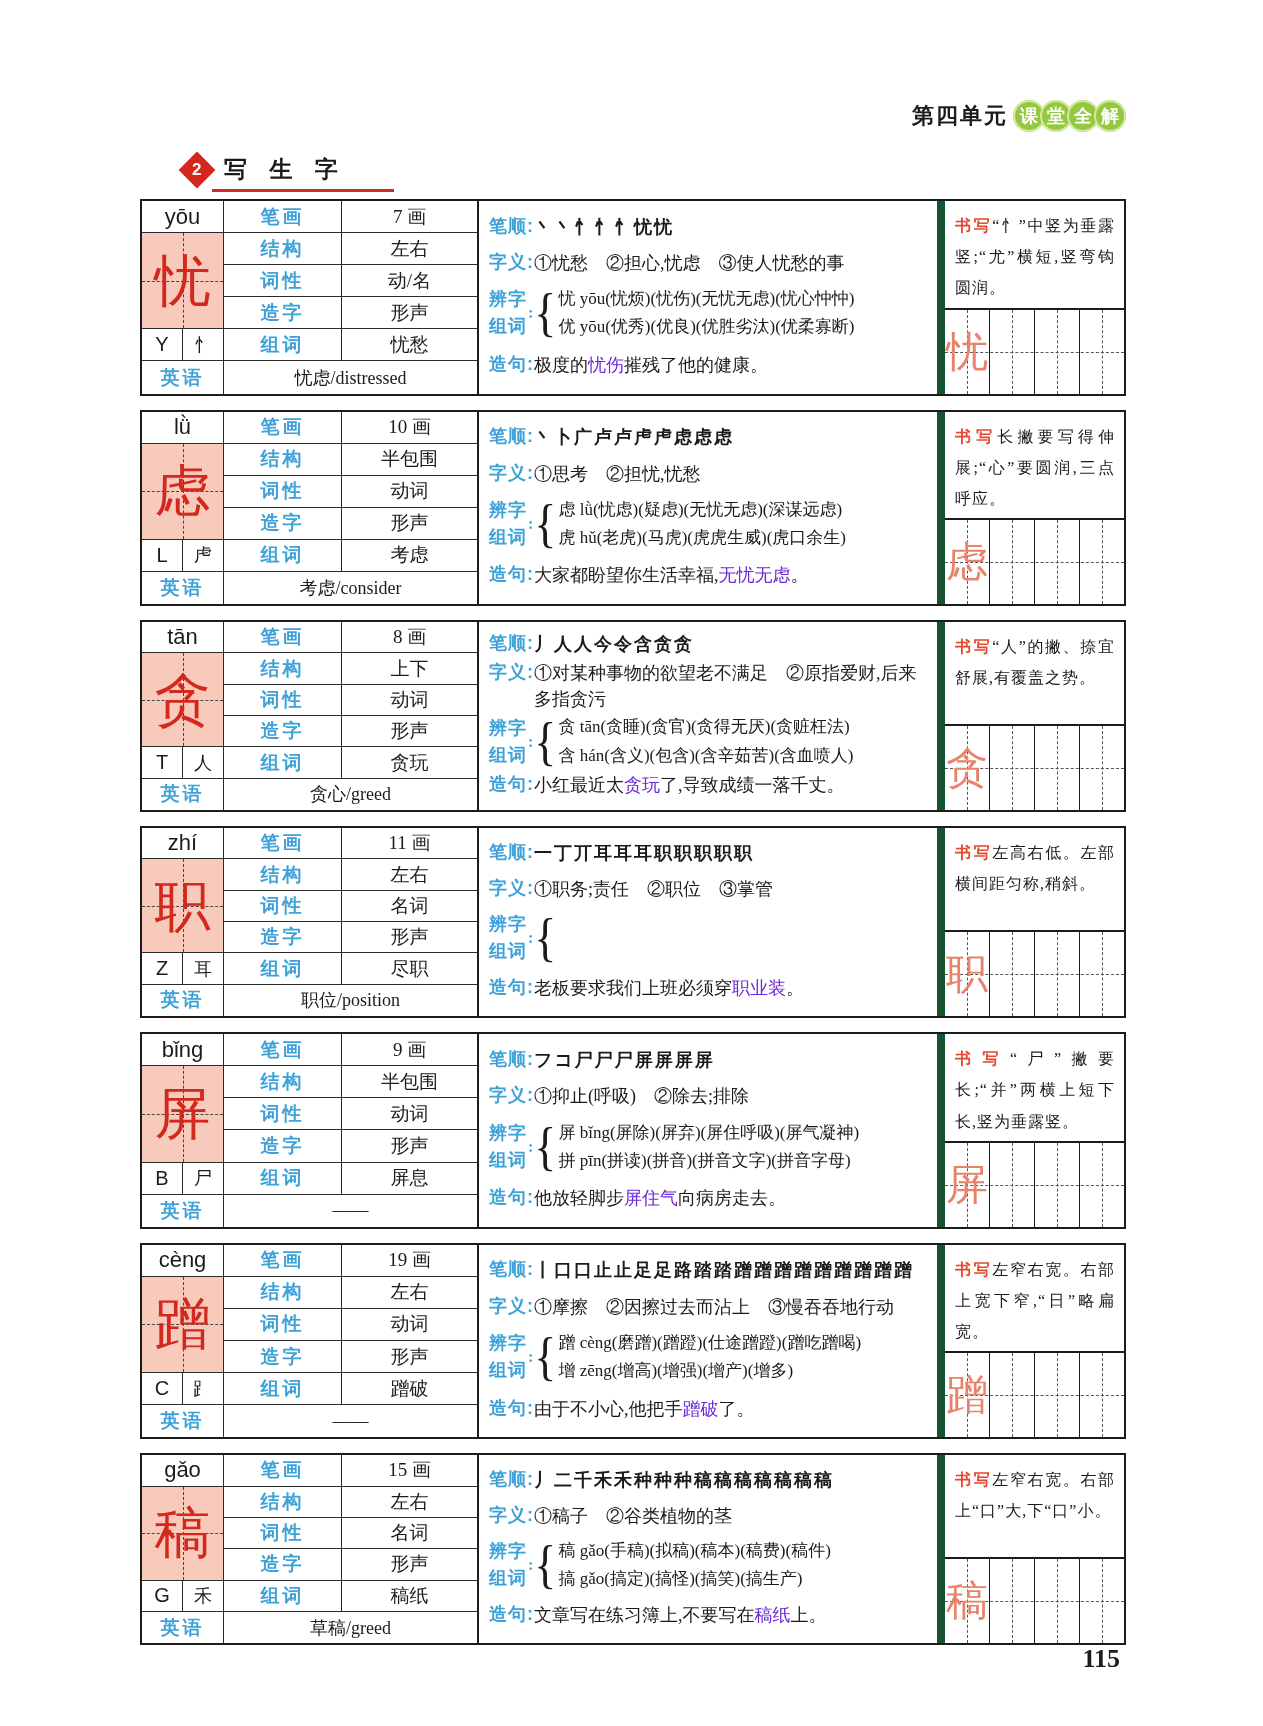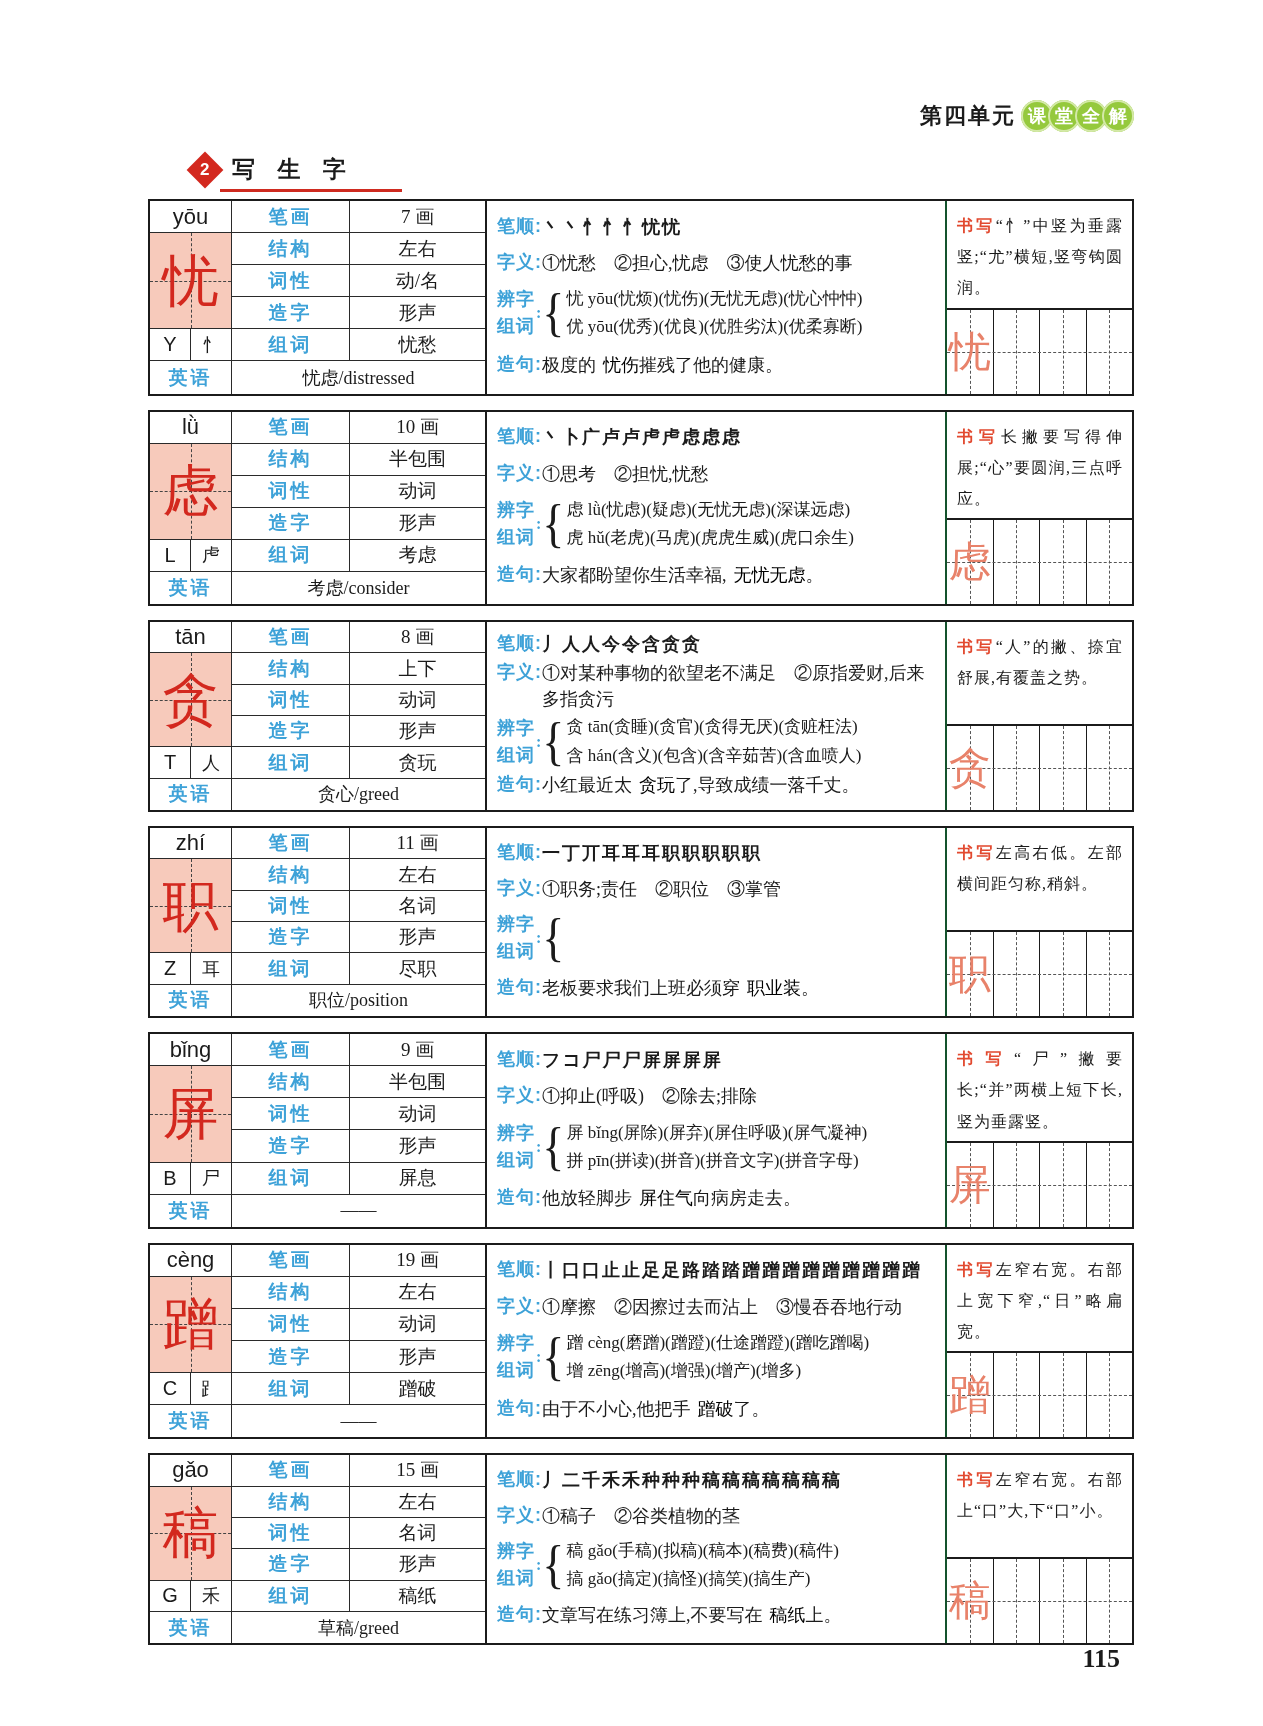--- a/index.html
+++ b/index.html
@@ -2,21 +2,21 @@
 <html><head>
 <meta charset="utf-8">
 <style>
   * { margin:0; padding:0; box-sizing:border-box; }
   html,body { background:#ffffff; }
   body {
     width:1263px; height:1726px; position:relative;
     font-family:"Liberation Serif", serif;
     color:#1b1b1b;
   }
-  .page { position:absolute; left:148px; top:0; width:986px; }
+  .page { position:absolute; left:140px; top:0; width:986px; }
 
   
   .page-header { display:flex; justify-content:flex-end; align-items:center; margin-top:96px; height:40px; }
   .unit-label { font-family:"Liberation Sans",sans-serif; font-weight:bold; font-size:22px; letter-spacing:2px; margin-right:10px; }
   .brand { display:flex; }
   .brand-circle {
     width:32px; height:32px; border-radius:50%; background:#95c93d;
     color:#ffffff; font-family:"Liberation Sans",sans-serif; font-weight:bold;
     font-size:18px; display:flex; align-items:center; justify-content:center;
     margin-left:-5px; box-shadow:0 0 0 2px #d4e9a8 inset;
@@ -56,24 +56,24 @@
   .mline { display:flex; align-items:flex-start; line-height:1.45; }
   .mlbl { color:#3ea2d8; font-family:"Liberation Sans",sans-serif; font-weight:bold; font-size:18px; flex-shrink:0; letter-spacing:1px; line-height:1.5; }
   .mtext { font-size:18px; padding-top:1px; }
   .strokeseq { letter-spacing:2px; font-weight:bold; white-space:nowrap; overflow:hidden; }
   .bz { display:flex; align-items:center; }
   .bz-labels { display:flex; flex-direction:column; flex-shrink:0; }
   .bz-colon { color:#3ea2d8; font-weight:bold; margin:0 1px; align-self:center; }
   .brace { font-size:46px; font-weight:100; line-height:1; margin-right:2px; transform:scaleY(1.15); flex-shrink:0; font-family:"Liberation Serif",serif; }
   .bz-lines { display:flex; flex-direction:column; min-width:0; }
   .bz-line { font-size:17px; line-height:1.65; white-space:nowrap; overflow:hidden; }
-  .hl { color:#000000;margin-left:7px; }
+  .hl { color:#6d28d9; }
 
   
-  .rsec { width:187px; flex-shrink:0; border-left:2px solid #14532d; display:flex; flex-direction:column; }
+  .rsec { width:187px; flex-shrink:0; border-left:8px solid #14532d; display:flex; flex-direction:column; }
   .tips { flex:1; padding:9px 9px 4px 10px; font-size:16px; line-height:1.95; text-align:justify; letter-spacing:1px; }
   .tips .wlbl { color:#e2492f; font-family:"Liberation Sans",sans-serif; font-weight:bold; letter-spacing:2px; }
   .pgrid { height:86px; border-top:2px solid #1b1b1b; display:flex; position:relative; }
   .pgrid::after { content:""; position:absolute; left:0; right:0; top:50%; border-top:1px dashed #555; }
   .pcell { flex:1; border-right:1px solid #1b1b1b; position:relative; display:flex; align-items:center; justify-content:center; }
   .pcell:last-child { border-right:none; }
   .pcell::before { content:""; position:absolute; top:0; bottom:0; left:50%; border-left:1px dashed #555; }
   .practice-char { font-size:42px; color:#e8826a; line-height:1; position:relative; z-index:2; }
 
   .page-number { position:absolute; right:143px; bottom:52px; font-family:"Liberation Serif",serif; font-weight:bold; font-size:26px; }

